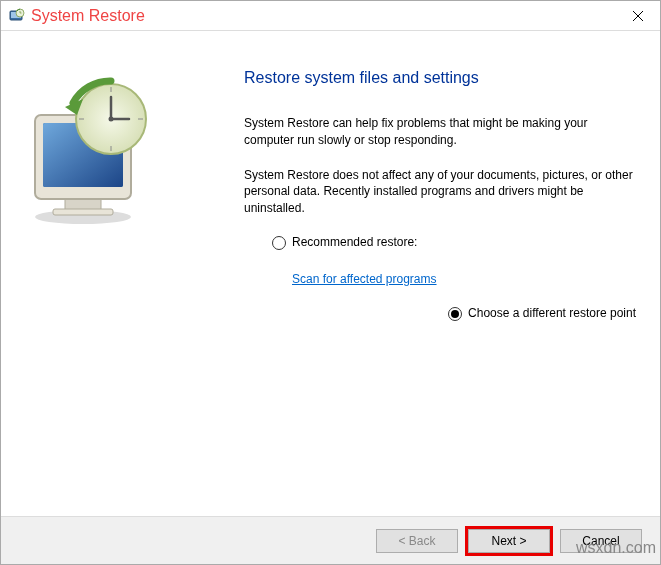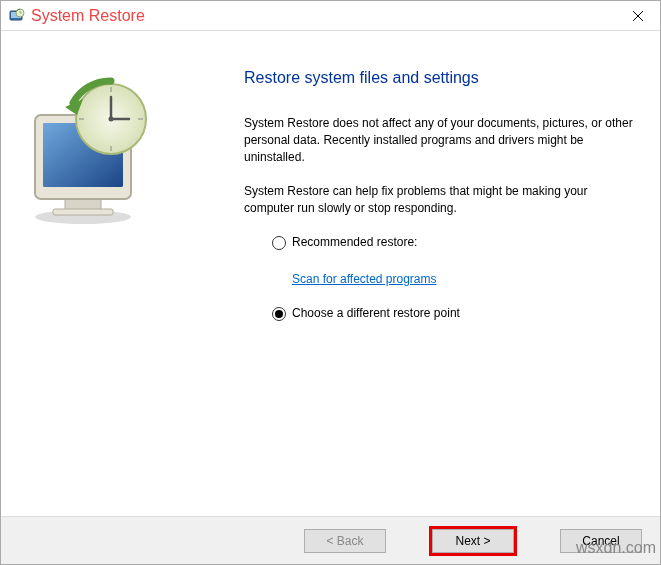--- a/index.html
+++ b/index.html
@@ -61,21 +61,21 @@
     color: #000;
     line-height: 1.4;
     margin-bottom: 18px;
   }
   .radio-row {
     display: flex;
     align-items: flex-start;
     margin-left: 28px;
     margin-bottom: 8px;
   }
-  .radio-row.second { margin-top: 20px; }
+  .radio-row.second { margin-top: 20px; justify-content: flex-end; }
   .radio {
     width: 14px; height: 14px;
     border: 1px solid #333;
     border-radius: 50%;
     margin-right: 6px;
     margin-top: 1px;
     position: relative;
     flex-shrink: 0;
   }
   .radio.selected::after {
@@ -119,21 +119,20 @@
   .btn {
     min-width: 82px;
     height: 24px;
     border: 1px solid #adadad;
     background: #e1e1e1;
     font-size: 12px;
     display: inline-flex;
     align-items: center;
     justify-content: center;
     padding: 0 12px;
-    margin-left: 36px;
   }
   .btn.disabled { color: #888; }
   .btn.highlight {
     outline: 3px solid #e80000;
     outline-offset: 0;
   }
   .watermark {
     position: absolute;
     bottom: 7px;
     right: 4px;
@@ -193,22 +192,22 @@
         <line x1="86" y1="42" x2="104" y2="42" stroke="#555" stroke-width="2.5" stroke-linecap="round"></line>
         <circle cx="86" cy="42" r="2.5" fill="#555"></circle>
         <path d="M 48 26 A 42 42 0 0 1 86 4" stroke="#5a9a3a" stroke-width="7" fill="none" stroke-linecap="round"></path>
         <polygon points="40,30 58,22 52,38" fill="#5a9a3a"></polygon>
       </svg>
     </div>
   </div>
 
   <div class="rightcol">
     <h1>Restore system files and settings</h1>
+    <div class="para">System Restore can help fix problems that might be making your computer run slowly or stop responding.</div>
     <div class="para">System Restore does not affect any of your documents, pictures, or other personal data. Recently installed programs and drivers might be uninstalled.</div>
-    <div class="para">System Restore can help fix problems that might be making your computer run slowly or stop responding.</div>
 
     <div class="radio-row">
       <span class="radio"></span>
       <span>Recommended restore:</span>
     </div>
 
 
     <a class="link">Scan for affected programs</a>
 
     <div class="radio-row second">

